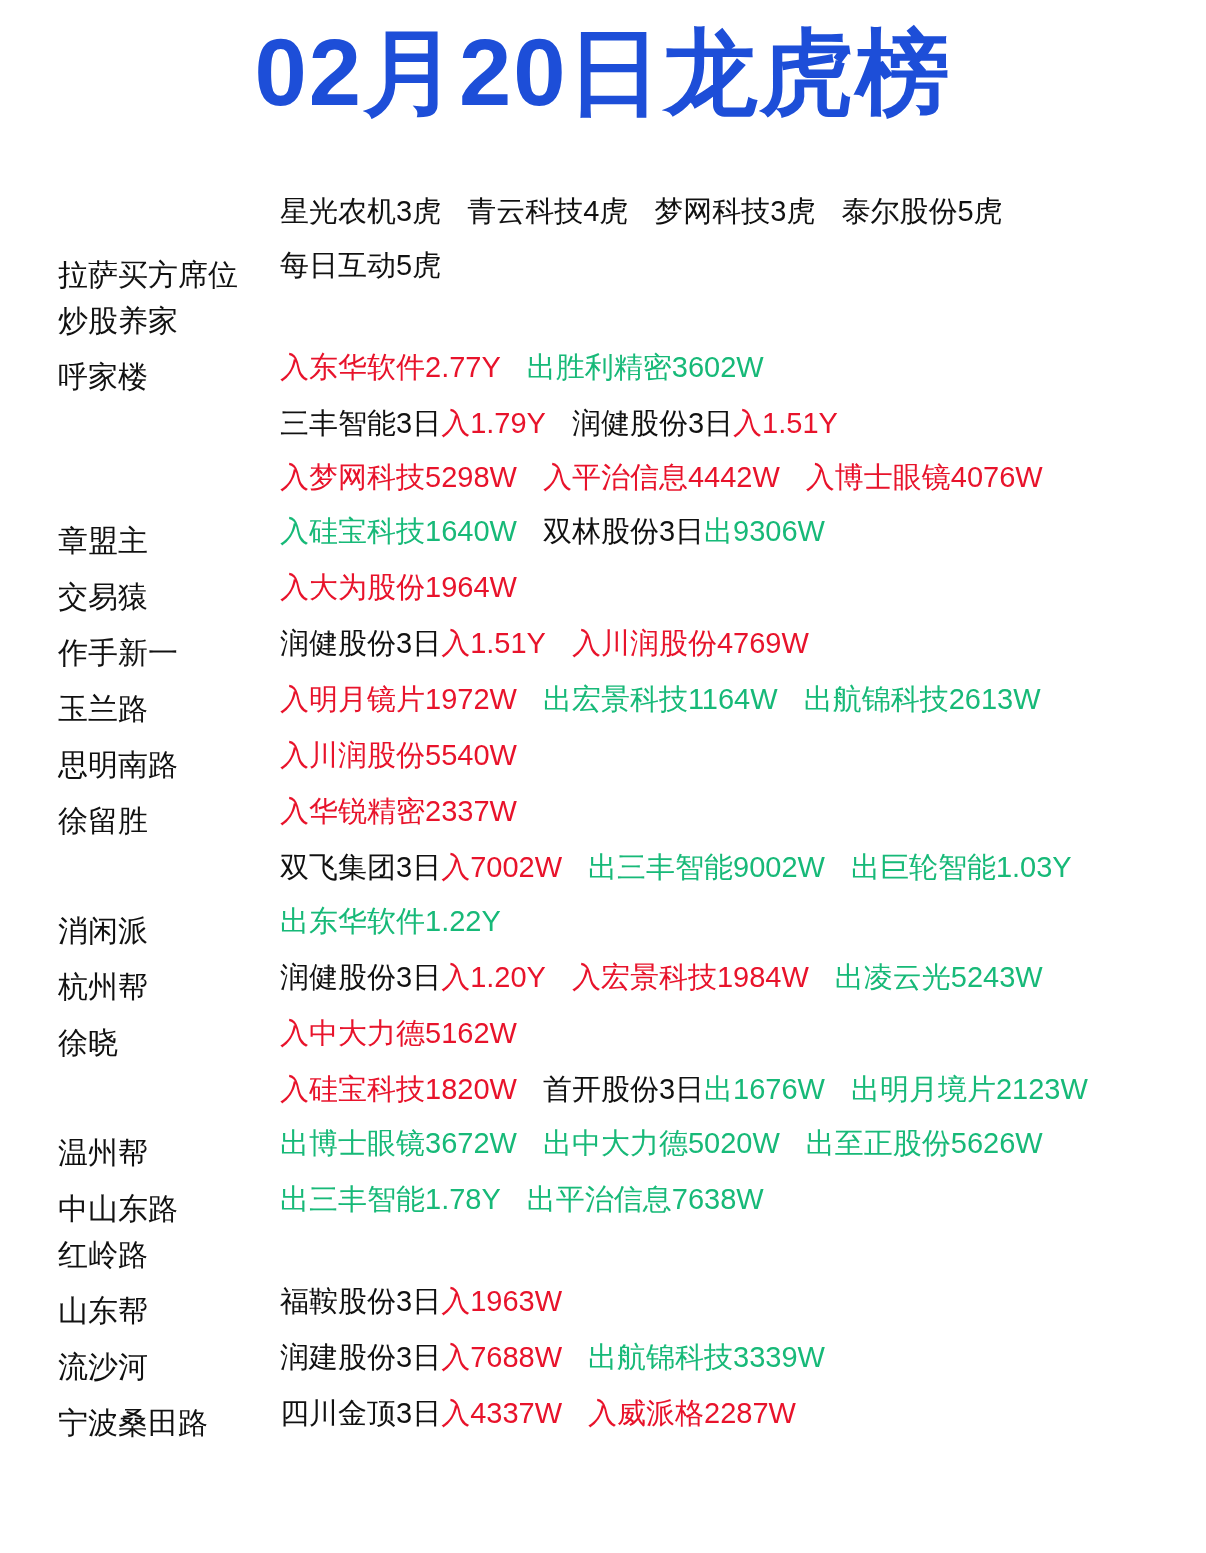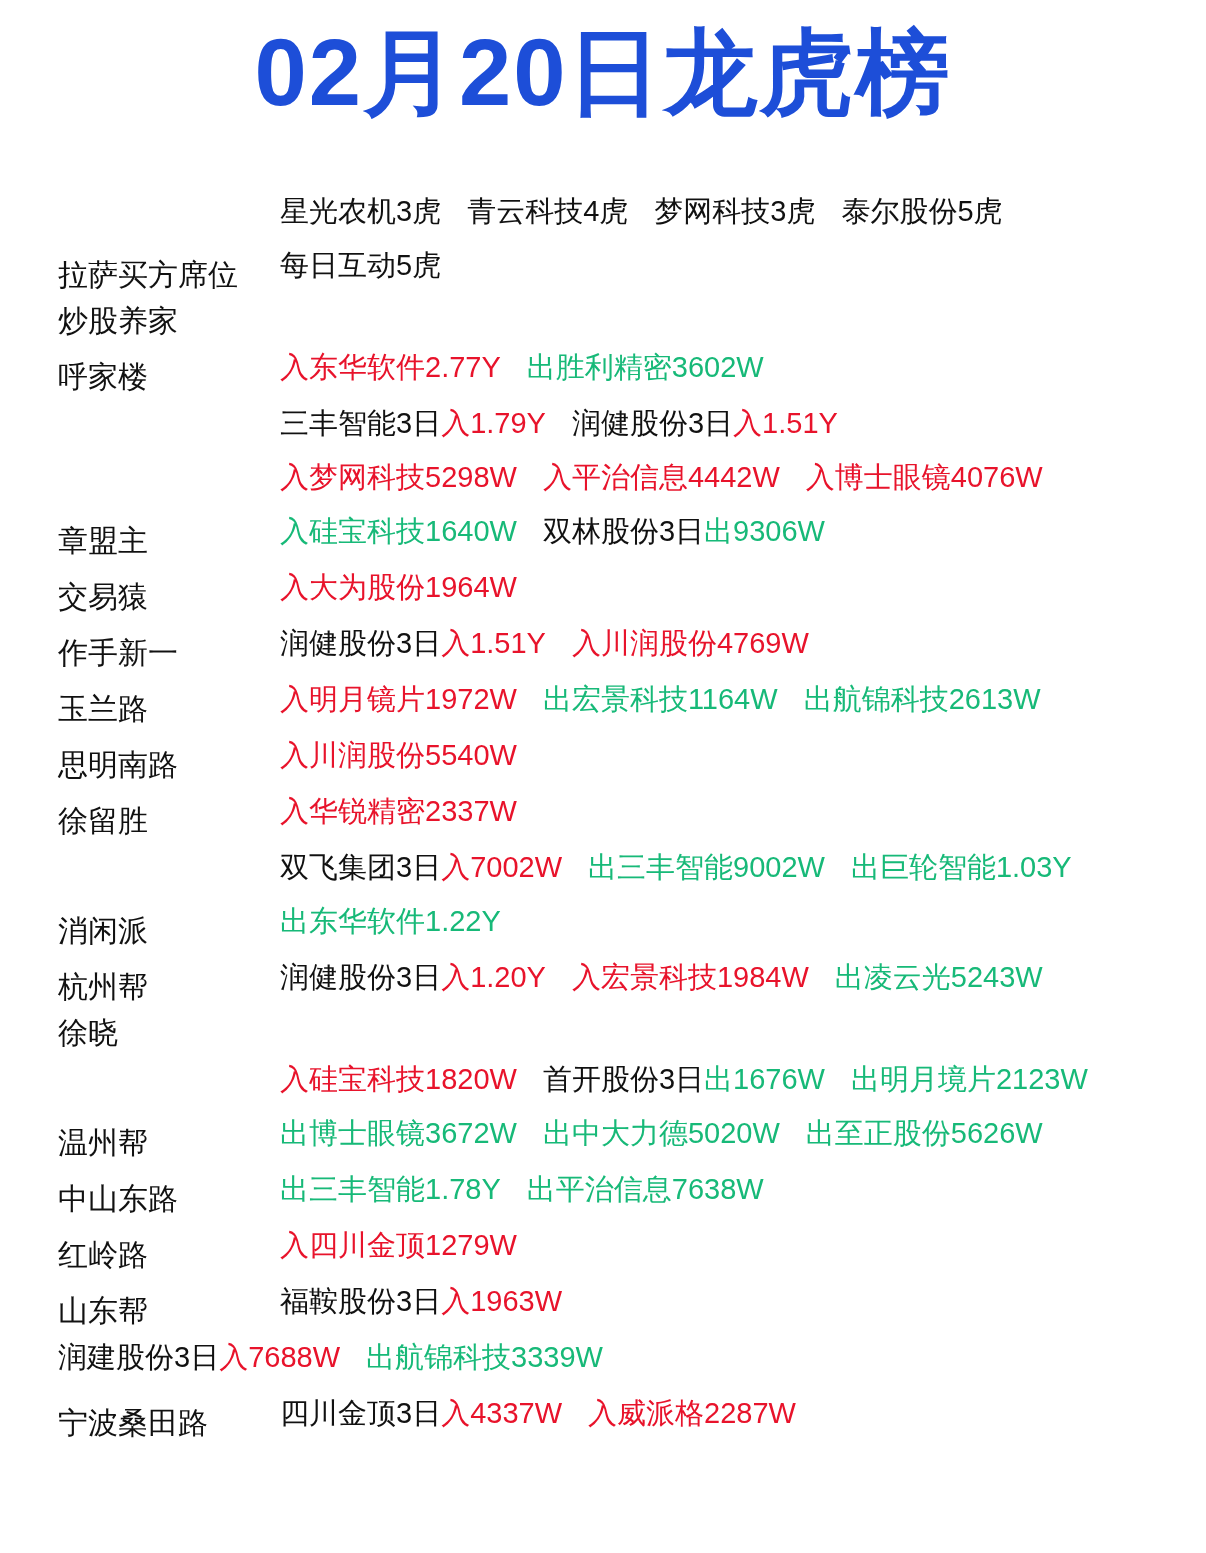--- a/index.html
+++ b/index.html
@@ -141,47 +141,48 @@
         </div>
       </div>
       <div class="row">
         <div class="seat">杭州帮</div>
         <div class="entries">
           <div class="line"><span class="chunk"><span class="seg neutral">润健股份3日</span><span class="seg buy">入1.20Y</span></span><span class="chunk"><span class="seg buy">入宏景科技1984W</span></span><span class="chunk"><span class="seg sell">出凌云光5243W</span></span></div>
         </div>
       </div>
       <div class="row">
         <div class="seat">徐晓</div>
+        <div class="entries">
+          <div class="line"><span class="chunk"><span class="seg buy">入中大力德5162W</span></span></div>
+        </div>
       </div>
       <div class="row">
         <div class="seat">温州帮</div>
         <div class="entries">
           <div class="line"><span class="chunk"><span class="seg buy">入硅宝科技1820W</span></span><span class="chunk"><span class="seg neutral">首开股份3日</span><span class="seg sell">出1676W</span></span><span class="chunk"><span class="seg sell">出明月境片2123W</span></span></div>
           <div class="line"><span class="chunk"><span class="seg sell">出博士眼镜3672W</span></span><span class="chunk"><span class="seg sell">出中大力德5020W</span></span><span class="chunk"><span class="seg sell">出至正股份5626W</span></span></div>
         </div>
       </div>
       <div class="row">
         <div class="seat">中山东路</div>
         <div class="entries">
           <div class="line"><span class="chunk"><span class="seg sell">出三丰智能1.78Y</span></span><span class="chunk"><span class="seg sell">出平治信息7638W</span></span></div>
         </div>
       </div>
       <div class="row">
         <div class="seat">红岭路</div>
-        <div class="entries">
-          <div class="line"><span class="chunk"><span class="seg buy">入四川金顶1279W</span></span></div>
-        </div>
       </div>
       <div class="row">
         <div class="seat">山东帮</div>
         <div class="entries">
           <div class="line"><span class="chunk"><span class="seg neutral">福鞍股份3日</span><span class="seg buy">入1963W</span></span></div>
         </div>
       </div>
       <div class="row">
+        <div class="seat">流沙河</div>
         <div class="entries">
           <div class="line"><span class="chunk"><span class="seg neutral">润建股份3日</span><span class="seg buy">入7688W</span></span><span class="chunk"><span class="seg sell">出航锦科技3339W</span></span></div>
         </div>
       </div>
       <div class="row">
         <div class="seat">宁波桑田路</div>
         <div class="entries">
           <div class="line"><span class="chunk"><span class="seg neutral">四川金顶3日</span><span class="seg buy">入4337W</span></span><span class="chunk"><span class="seg buy">入威派格2287W</span></span></div>
         </div>
       </div>

